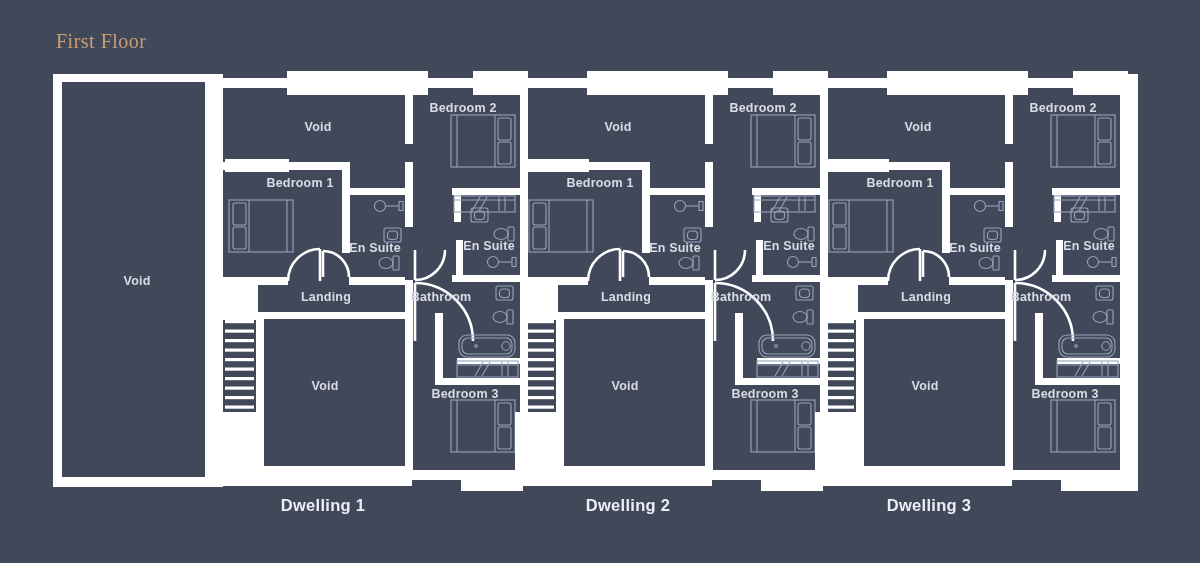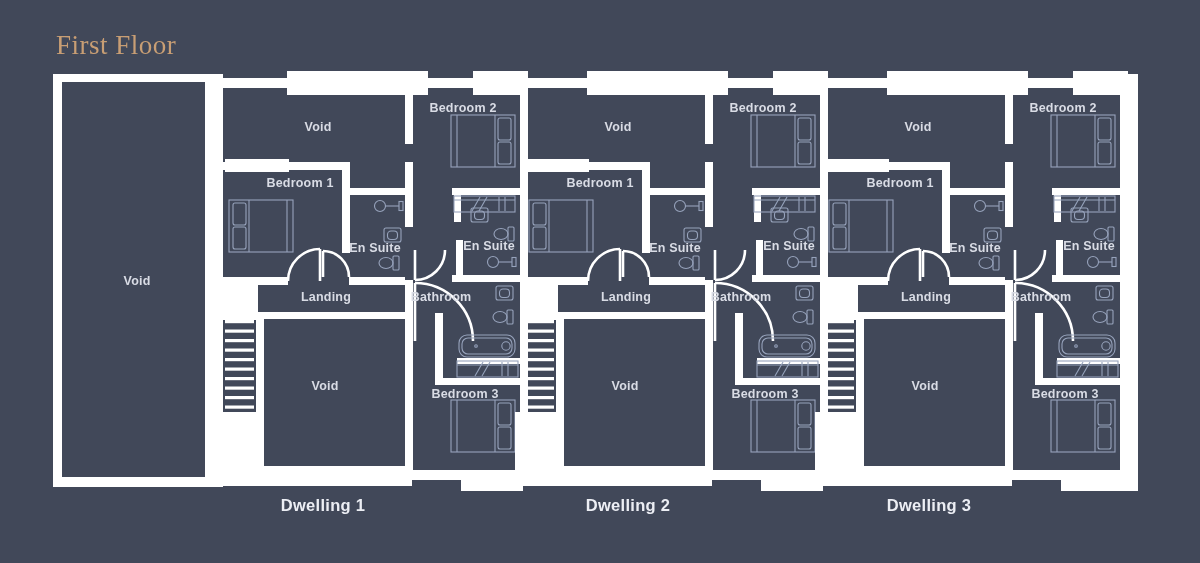--- a/index.html
+++ b/index.html
@@ -15,21 +15,21 @@
     position: relative;
     width: 1200px;
     height: 563px;
     background: #414859;
   }
   .page-title {
     position: absolute;
     left: 56px;
     top: 30px;
     font-family: "Liberation Serif", "DejaVu Serif", serif;
-    font-size: 27px;
+    font-size: 20px;
     letter-spacing: 0.5px;
     color: #c89e74;
     font-weight: 500;
   }
   svg.plan {
     position: absolute;
     left: 0;
     top: 0;
     display: block;
   }

